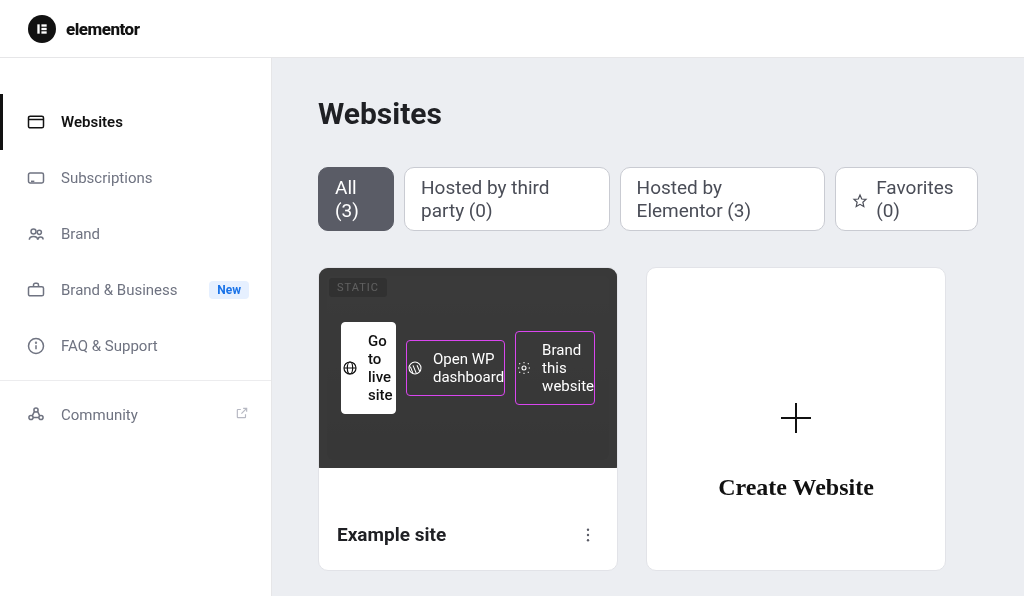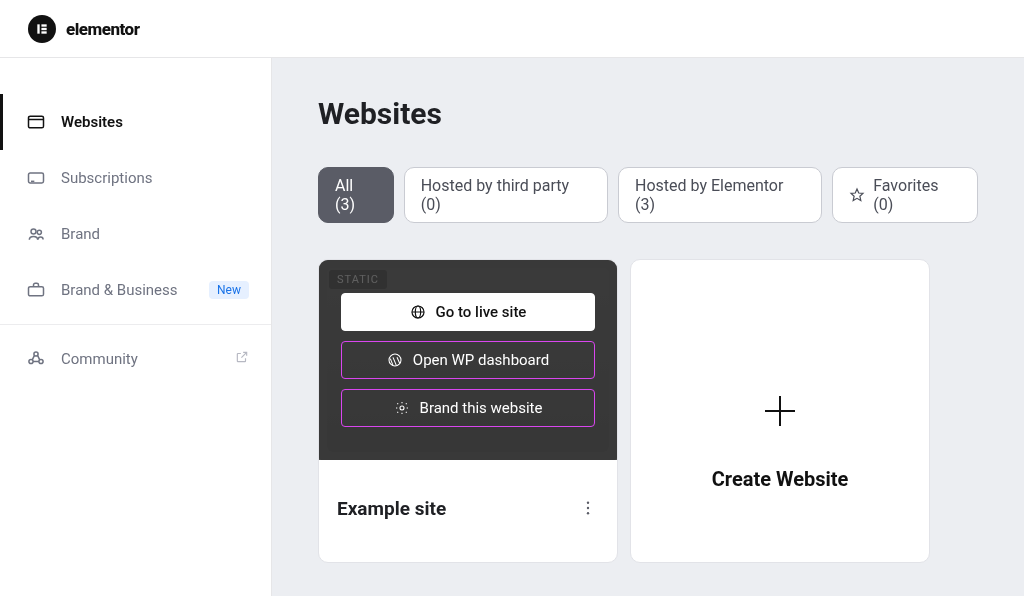--- a/index.html
+++ b/index.html
@@ -16,53 +16,53 @@
     
     .body { flex: 1; display: flex; min-height: 0; }
 
     .sidebar { width: 272px; border-right: 1px solid #e6e6e8; background: #fff; padding-top: 36px; }
     .sidebar-item { display: flex; align-items: center; gap: 14px; height: 56px; padding: 0 22px; color: #6f7381; font-size: 15px; cursor: pointer; border-left: 3px solid transparent; }
     .sidebar-item.active { color: #111; font-weight: 600; border-left-color: #111; }
     .sidebar-item .icon { width: 22px; height: 22px; flex: 0 0 22px; display: flex; align-items: center; justify-content: center; }
     .sidebar-item .icon svg { stroke: currentColor; }
     .sidebar-item .label { flex: 1; }
     .sidebar .divider { height: 1px; background: #ececee; margin: 6px 0 6px 0; }
-    .badge-new { background: #e6f0ff; color: #1a73e8; font-size: 12px; font-weight: 400; padding: 2px 8px; border-radius: 4px; }
+    .badge-new { background: #e6f0ff; color: #1a73e8; font-size: 12px; font-weight: 700; padding: 2px 8px; border-radius: 4px; }
     .ext-icon { color: #b6b8c2; }
 
     
     .main { flex: 1; background: #eceef2; padding: 38px 46px; overflow: auto; }
     .page-title { font-size: 30px; font-weight: 700; color: #1f2024; margin-bottom: 36px; }
 
     .filters { display: flex; gap: 10px; margin-bottom: 36px; }
-    .chip { display: inline-flex; align-items: center; gap: 8px; padding: 8px 16px; border-radius: 10px; border: 1px solid #c9cbd2; background: #fff; color: #4a4d57; font-size: 16px; cursor: pointer; }
+    .chip { display: inline-flex; align-items: center; gap: 8px; padding: 8px 16px; border-radius: 10px; border: 1px solid #c9cbd2; background: #fff; color: #4a4d57; font-size: 19px; cursor: pointer; }
     .chip.active { background: #5a5c66; color: #fff; border-color: #5a5c66; }
     .chip .star { width: 16px; height: 16px; }
 
-    .cards { display: flex; gap: 12px; }
+    .cards { display: flex; gap: 28px; }
     .card { width: 300px; border-radius: 10px; background: #fff; border: 1px solid #e2e3e8; overflow: hidden; display: flex; flex-direction: column; }
 
     
     .card-thumb { position: relative; height: 200px; background: #555; padding: 8px; }
     .thumb-tag { position: absolute; top: 10px; left: 10px; background: #2e2e2e; color: #fff; font-size: 11px; letter-spacing: 1px; padding: 3px 8px; border-radius: 3px; }
     .thumb-bg { position: absolute; inset: 8px; border-radius: 6px; background: linear-gradient(#585858, #4a4a4a); }
-    .overlay { position: absolute; inset: 0; display: flex; flex-direction: column; align-items: center; justify-content: center; gap: 10px; padding: 26px 22px; background: rgba(50,50,50,0.78); border-radius: 2px; }
+    .overlay { position: absolute; inset: 0; display: flex; flex-direction: row; align-items: center; justify-content: center; gap: 10px; padding: 26px 22px; background: rgba(50,50,50,0.78); border-radius: 2px; }
     .overlay-btn { width: 100%; display: flex; align-items: center; justify-content: center; gap: 10px; padding: 9px 0; font-size: 15px; border-radius: 4px; cursor: pointer; }
     .overlay-btn.primary { background: #fff; color: #111; border: 1px solid #fff; font-weight: 500; }
     .overlay-btn.ghost { background: transparent; color: #fff; border: 1px solid #d946ef; }
     .overlay-btn .mini { width: 16px; height: 16px; display: inline-flex; align-items: center; justify-content: center; }
 
-    .card-footer { display: flex; align-items: center; justify-content: space-between; padding: 18px 18px 24px 18px; flex: 1; }
+    .card-footer { display: flex; align-items: flex-end; justify-content: space-between; padding: 18px 18px 24px 18px; flex: 1; }
     .site-name { font-size: 19px; font-weight: 700; color: #1f2024; }
     .kebab { width: 22px; height: 22px; display: flex; align-items: center; justify-content: center; color: #5a5c66; cursor: pointer; }
 
     
     .create-card { width: 300px; border-radius: 10px; background: #fff; border: 1px solid #e2e3e8; display: flex; flex-direction: column; align-items: center; justify-content: center; gap: 36px; cursor: pointer; height: 304px; }
     .plus-icon { width: 40px; height: 40px; color: #111; margin-top:60px;}
-    .create-label { font-size: 20px; font-weight: 700; }
+    .create-label { font-size: 24px; font-weight: 700; font-family: Liberation Serif, serif; }
 
   </style>
 </head>
 <body>
 
 <header class="header">
   <div class="logo">
     <span class="logo-mark">
       <svg viewBox="0 0 24 24" fill="#fff">
           <rect x="4" y="4" width="4" height="16"></rect>
@@ -114,20 +114,30 @@
       <span class="icon">
         <svg viewBox="0 0 24 24" width="20" height="20" fill="none" stroke-width="1.8">
             <rect x="3" y="8" width="18" height="11" rx="2"></rect>
             <path d="M9 8V6a2 2 0 0 1 2-2h2a2 2 0 0 1 2 2v2"></path>
           </svg>
       </span>
       <span class="label">Brand &amp; Business</span>
       <span class="badge-new">New</span>
     </div>
 
+    <div class="sidebar-item">
+      <span class="icon">
+        <svg viewBox="0 0 24 24" width="20" height="20" fill="none" stroke-width="1.8">
+            <circle cx="12" cy="12" r="9"></circle>
+            <line x1="12" y1="11" x2="12" y2="16"></line>
+            <circle cx="12" cy="8" r="0.5" fill="currentColor"></circle>
+          </svg>
+      </span>
+      <span class="label">FAQ &amp; Support</span>
+    </div>
 
     <div class="divider"></div>
 
     <div class="sidebar-item">
       <span class="icon">
         <svg viewBox="0 0 24 24" width="20" height="20" fill="none" stroke-width="1.8">
             <circle cx="12" cy="6" r="2.5"></circle>
             <circle cx="6" cy="15" r="2.5"></circle>
             <circle cx="18" cy="15" r="2.5"></circle>
             <path d="M10 8l-2.5 5M14 8l2.5 5M8.5 15h7"></path>

